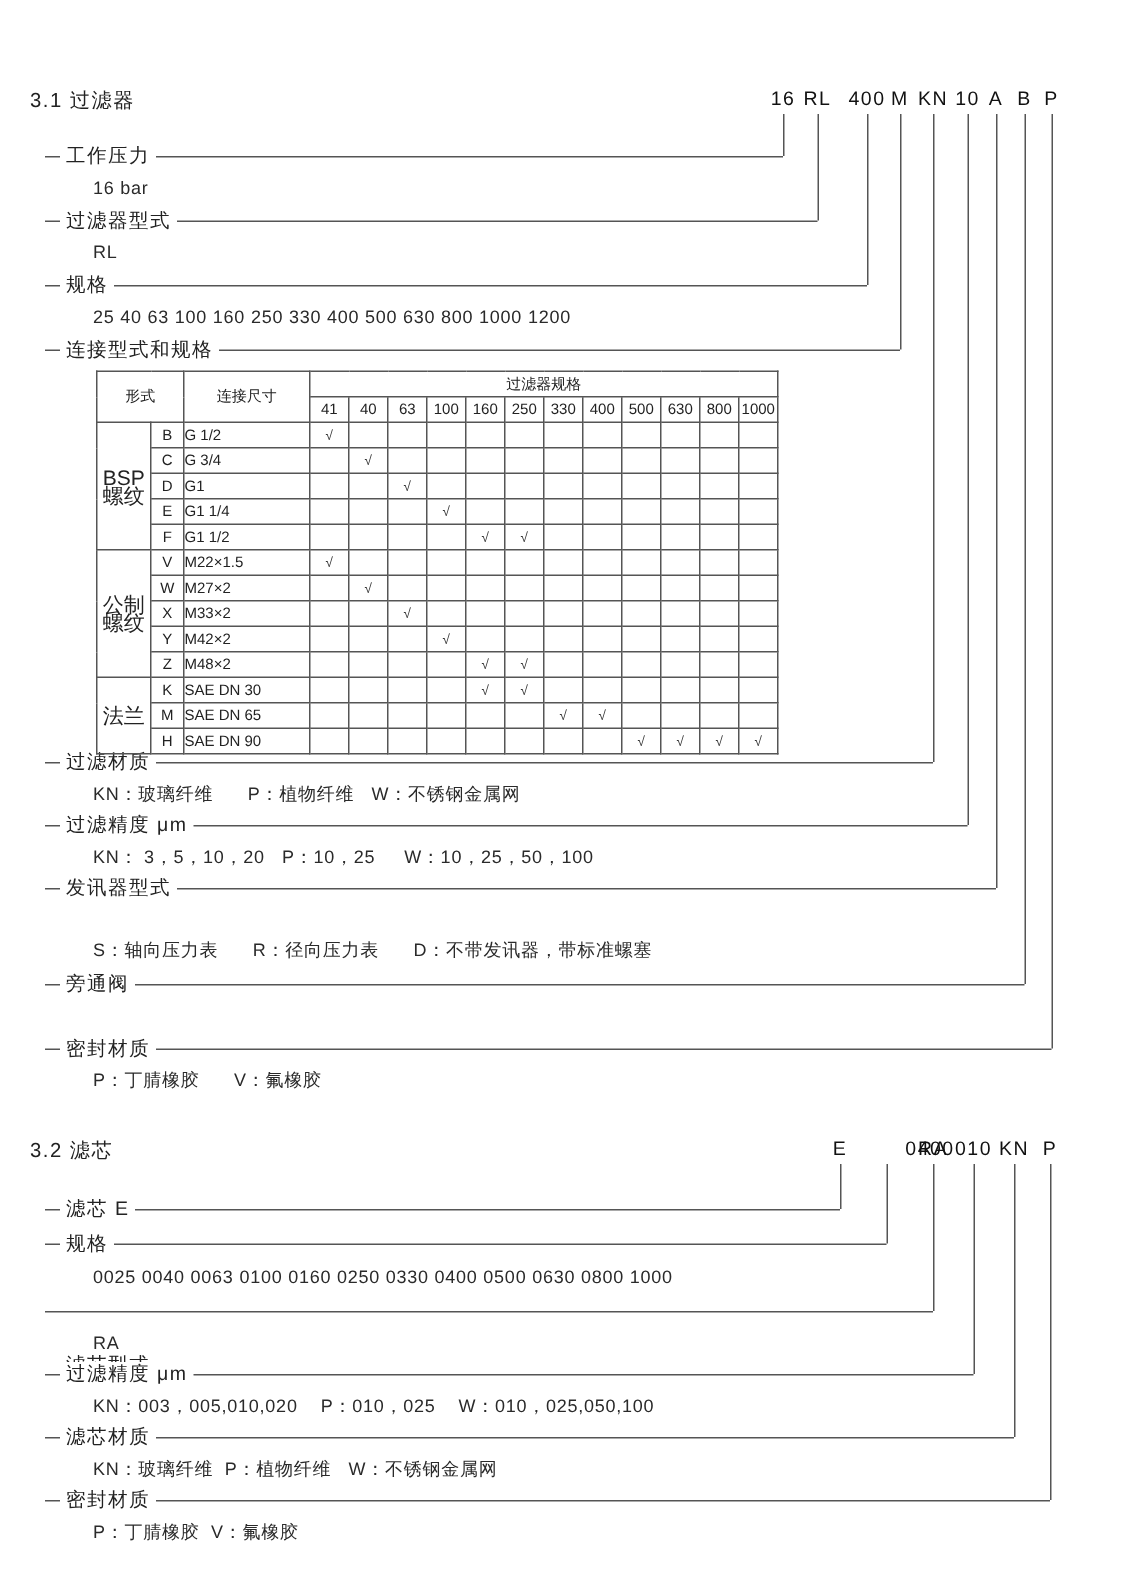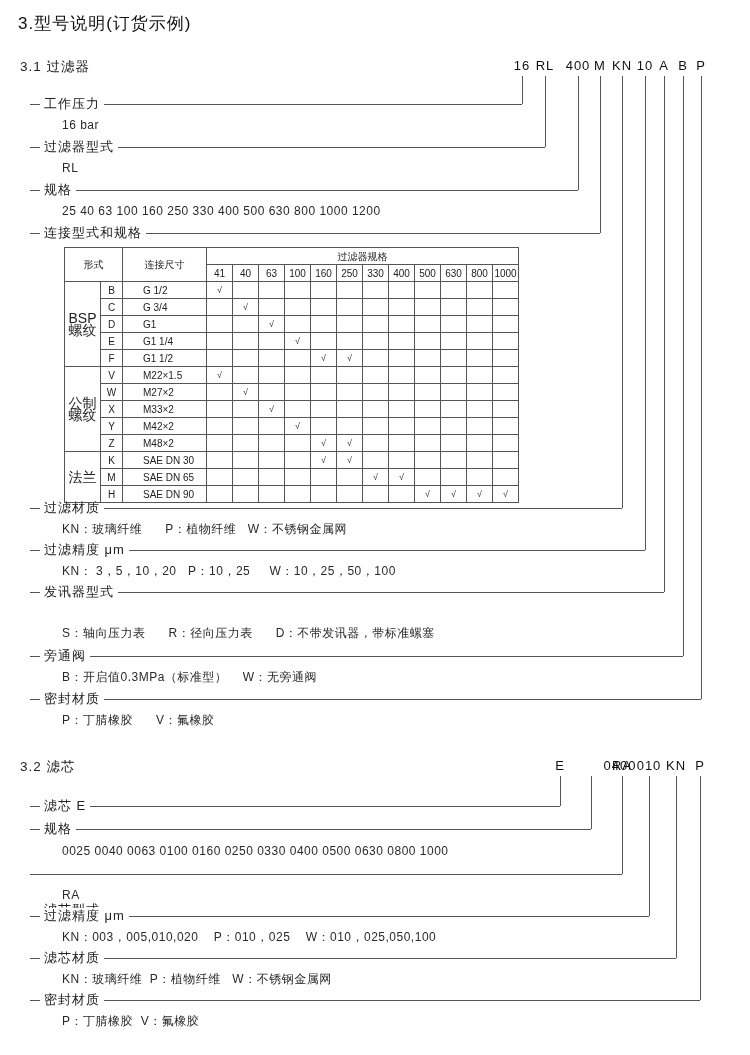--- a/index.html
+++ b/index.html
@@ -12,29 +12,28 @@
   .sec-heading{font-size:13.5px;letter-spacing:1px;}
   .code-token{font-size:13px;transform:translateX(-50%);white-space:nowrap;letter-spacing:1px;color:#111;}
   .hline{position:absolute;height:1px;background:#555;}
   .vline{position:absolute;width:1px;background:#555;}
   .lbl{position:absolute;font-size:13px;line-height:15px;background:#fff;padding:0 4px;white-space:nowrap;letter-spacing:1px;}
   .val{position:absolute;font-size:12px;line-height:14px;white-space:pre;letter-spacing:0.5px;color:#2a2a2a;}
   table.conn{border-collapse:collapse;table-layout:fixed;width:454px;font-size:10px;color:#222;}
   table.conn th,table.conn td{border:1px solid #555;padding:0;text-align:center;font-weight:normal;line-height:15px;height:16px;overflow:hidden;white-space:nowrap;}
   table.conn thead th{height:16px;}
   table.conn .grp{white-space:pre-line;font-size:14px;line-height:12px;}
-  table.conn .conn-size{text-align:left;padding-left:20px;}
+  table.conn .conn-size{text-align:left;padding-left:0;}
   table.conn .chk{font-size:9px;color:#333;}
 </style>
 </head>
 <body>
 
 <div class="page">
 
-  <div class="abs title" style="left:18px;top:12px;">3.型号说明(订货示例)</div>
 
   <div class="abs sec-heading" style="left:20px;top:58px;">3.1 过滤器</div>
 
   <span class="abs code-token" style="left:522px;top:58px;">16</span>
   <span class="abs code-token" style="left:545px;top:58px;">RL</span>
   <span class="abs code-token" style="left:578px;top:58px;">400</span>
   <span class="abs code-token" style="left:600px;top:58px;">M</span>
   <span class="abs code-token" style="left:622px;top:58px;">KN</span>
   <span class="abs code-token" style="left:645px;top:58px;">10</span>
   <span class="abs code-token" style="left:664px;top:58px;">A</span>
@@ -70,21 +69,20 @@
   <span class="lbl" style="left:40px;top:584px;">发讯器型式</span>
   <span class="lbl" style="left:40px;top:648px;">旁通阀</span>
   <span class="lbl" style="left:40px;top:691px;">密封材质</span>
 
   <span class="val" style="left:62px;top:118px;">16 bar</span>
   <span class="val" style="left:62px;top:161px;">RL</span>
   <span class="val" style="left:62px;top:204px;">25 40 63 100 160 250 330 400 500 630 800 1000 1200</span>
   <span class="val" style="left:62px;top:522px;">KN：玻璃纤维      P：植物纤维   W：不锈钢金属网</span>
   <span class="val" style="left:62px;top:564px;">KN： 3，5，10，20   P：10，25     W：10，25，50，100</span>
   <span class="val" style="left:62px;top:626px;">S：轴向压力表      R：径向压力表      D：不带发讯器，带标准螺塞</span>
-  <span class="val" style="left:62px;top:670px;">B：开启值0.3MPa（标准型）    W：无旁通阀</span>
   <span class="val" style="left:62px;top:713px;">P：丁腈橡胶      V：氟橡胶</span>
 
   <div class="abs" style="left:64px;top:247px;">
     <table class="conn">
       <colgroup>
         <col style="width:36px">
           <col style="width:22px">
           <col style="width:84px">
         <col span="12" style="width:26px">
       </colgroup>

